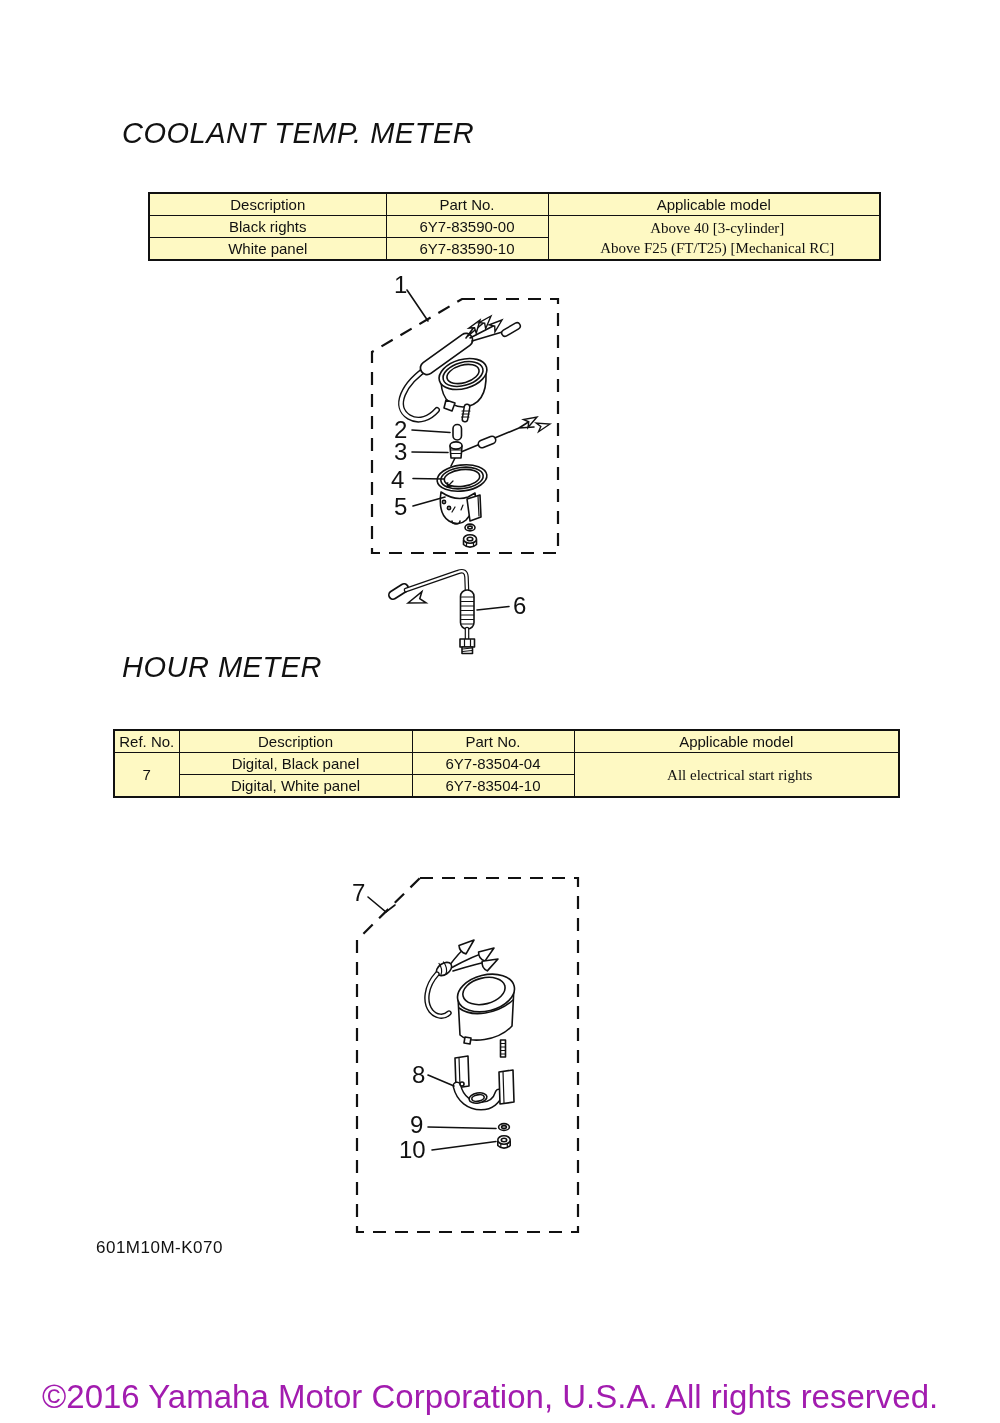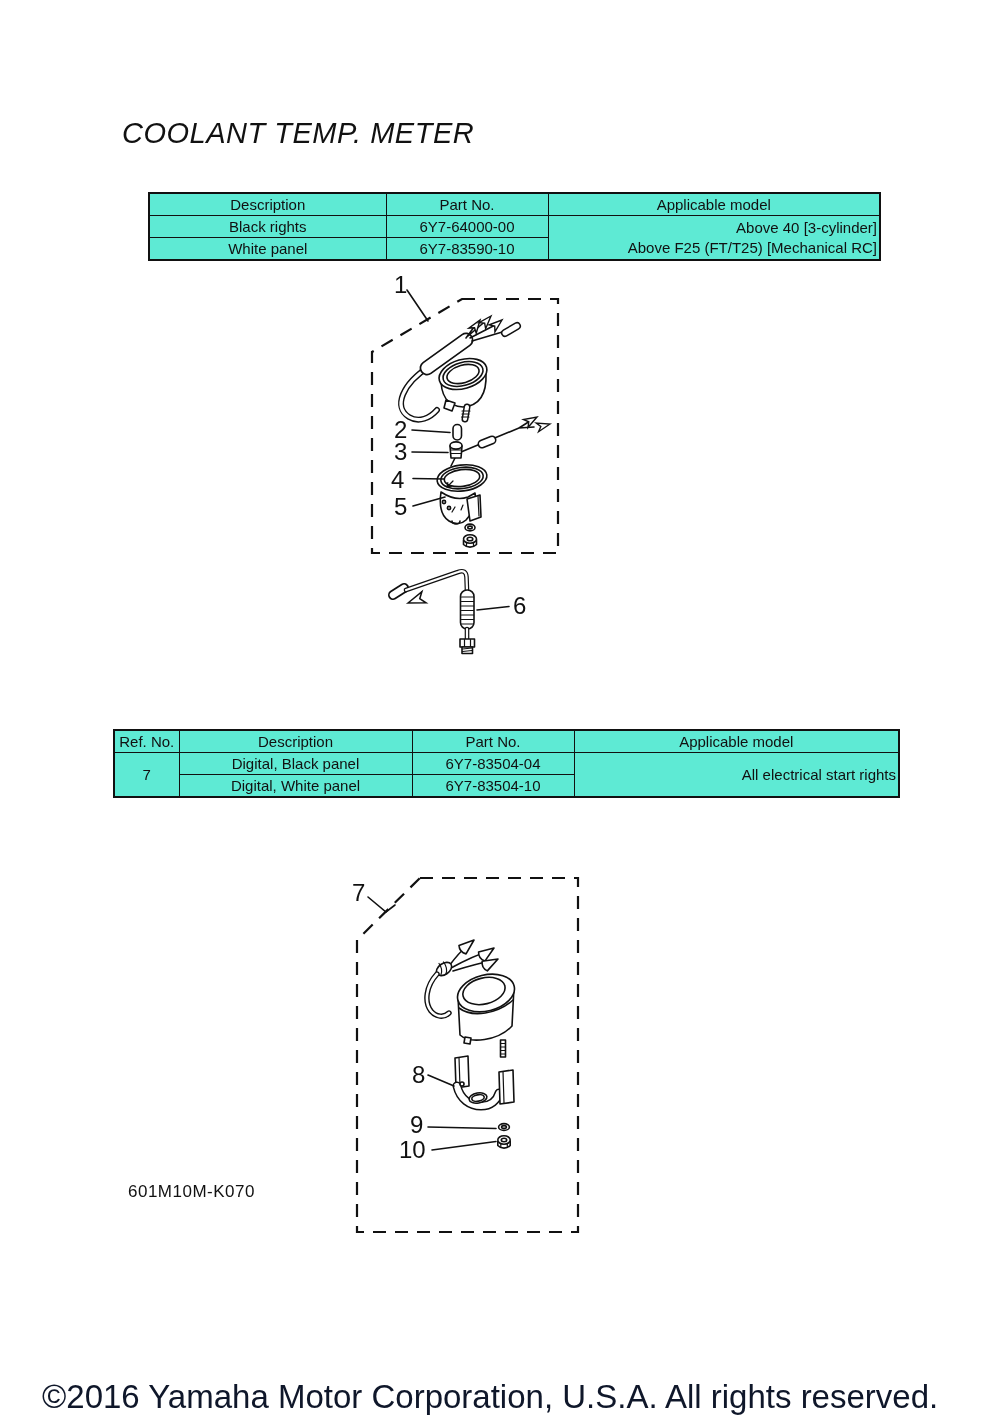--- a/index.html
+++ b/index.html
@@ -5,36 +5,36 @@
   html,body{margin:0;padding:0;background:#888;}
   .page{
     position:relative;width:1000px;height:1423px;background:#ffffff;
     font-family:"Liberation Sans",sans-serif;color:#111;overflow:hidden;margin:0 auto;
   }
   .abs{position:absolute;}
   .sec-title{
     font-style:italic;font-size:29px;letter-spacing:0.5px;color:#111;
     white-space:nowrap;font-weight:normal;margin:8px;
   }
-  table.pt{border-collapse:collapse;table-layout:fixed;background:#5eead4;}
+  table.pt{border-collapse:collapse;table-layout:fixed;background:#fef9c3;}
   table.pt{border:2.2px solid #111;}
   table.pt th,table.pt td{
     border:1.5px solid #111;font-size:15px;font-weight:normal;text-align:center;
     height:21px;padding:0 2px;color:#111;white-space:nowrap;overflow:hidden;
   }
-  table.pt td.model{text-align:right;padding-left:9px;line-height:20px;}
+  table.pt td.model{text-align:center;padding-left:9px;line-height:20px;font-family:Liberation Serif, serif;}
   svg.diag{position:absolute;overflow:visible;}
   .dash{fill:none;stroke:#111;stroke-width:2.2;stroke-dasharray:13 9;}
   .ln{fill:none;stroke:#111;stroke-width:1.6;stroke-linecap:round;stroke-linejoin:round;}
   .ln12{fill:none;stroke:#111;stroke-width:1.2;stroke-linecap:round;}
   .fw{fill:#fff;stroke:#111;stroke-width:1.6;stroke-linejoin:round;}
   .lead{fill:none;stroke:#111;stroke-width:1.6;stroke-linecap:round;}
   .co{font-family:"Liberation Sans",sans-serif;font-size:24px;fill:#111;}
   .footer-code{font-size:17px;letter-spacing:0.5px;color:#111;white-space:nowrap;}
-  .copyright{font-size:33px;color:#0f172a;white-space:nowrap;}
+  .copyright{font-size:33px;color:#a21caf;white-space:nowrap;}
 </style>
 </head>
 <body>
 
 <div class="page">
 
   <h1 class="abs sec-title" style="left:114px;top:109px;">COOLANT TEMP. METER</h1>
 
   <table class="pt abs" style="left:148px;top:192px;width:733px;">
     <colgroup>
@@ -45,21 +45,21 @@
     <thead>
       <tr>
         <th>Description</th>
         <th>Part No.</th>
         <th>Applicable model</th>
       </tr>
     </thead>
     <tbody>
       <tr>
         <td>Black rights</td>
-        <td>6Y7-64000-00</td>
+        <td>6Y7-83590-00</td>
         <td rowspan="2" class="model">
           <div>Above 40 [3-cylinder]</div>
           <div>Above F25 (FT/T25) [Mechanical RC]</div>
         </td>
       </tr>
       <tr>
         <td>White panel</td>
         <td>6Y7-83590-10</td>
       </tr>
     </tbody>
@@ -158,20 +158,21 @@
       <text class="co" x="394" y="460">3</text>
       <path class="lead" d="M413 478.5 L444 479"></path>
       <text class="co" x="391" y="488">4</text>
       <path class="lead" d="M413 506 L445 497"></path>
       <text class="co" x="394" y="515">5</text>
       <path class="lead" d="M477 610 L509 606.5"></path>
       <text class="co" x="513" y="614">6</text>
     </g>
   </svg>
 
+  <h1 class="abs sec-title" style="left:114px;top:643px;">HOUR METER</h1>
 
   <table class="pt abs" style="left:113px;top:729px;width:787px;">
     <colgroup>
         <col style="width:65px">
         <col style="width:233px">
         <col style="width:162px">
         <col>
       </colgroup>
     <thead>
       <tr>
@@ -252,17 +253,17 @@
       <text class="co" x="352" y="901">7</text>
       <path class="lead" d="M428 1075 L454 1086"></path>
       <text class="co" x="412" y="1083">8</text>
       <path class="lead" d="M428 1127 L496 1128.5"></path>
       <text class="co" x="410" y="1133">9</text>
       <path class="lead" d="M432 1150 L496 1141.5"></path>
       <text class="co" x="399" y="1158">10</text>
     </g>
   </svg>
 
-  <div class="abs footer-code" style="left:96px;top:1182px;margin-left:32px;">601M10M-K070</div>
+  <div class="abs footer-code" style="left:96px;top:1238px;">601M10M-K070</div>
 
   <div class="abs copyright" style="left:42px;top:1378px;">©2016 Yamaha Motor Corporation, U.S.A. All rights reserved.</div>
 
 </div>
 
 </body></html>

